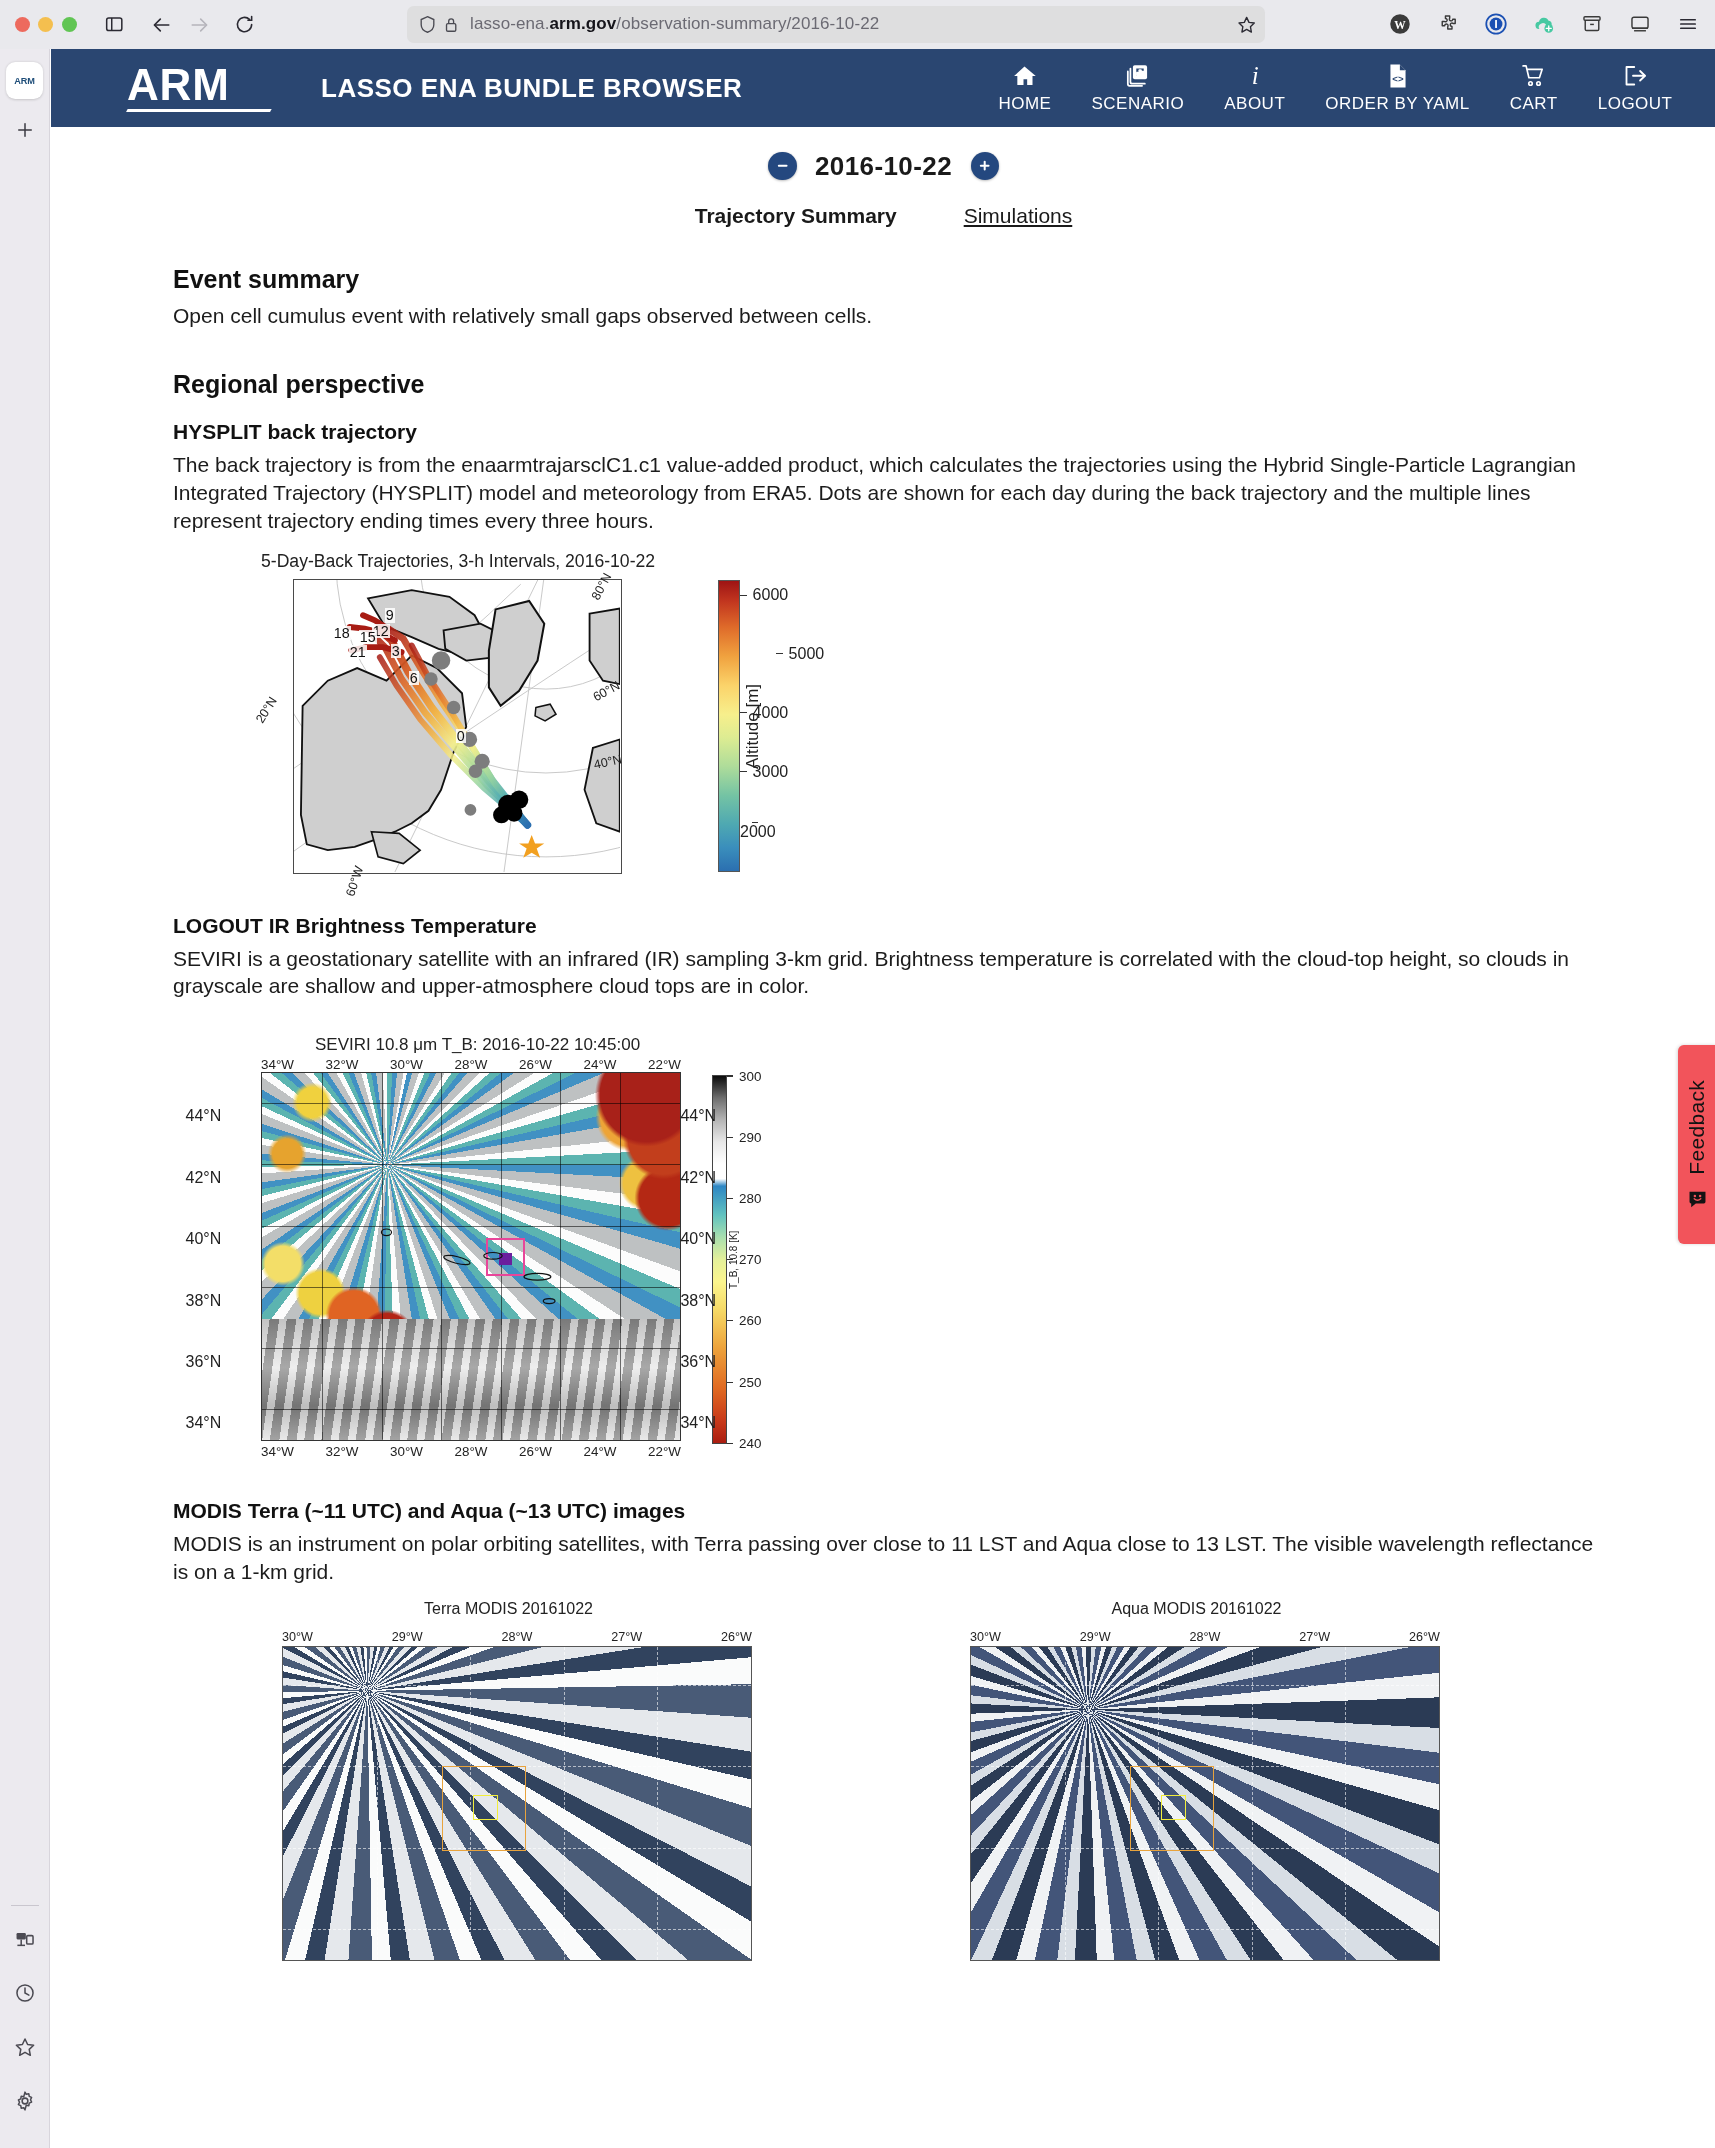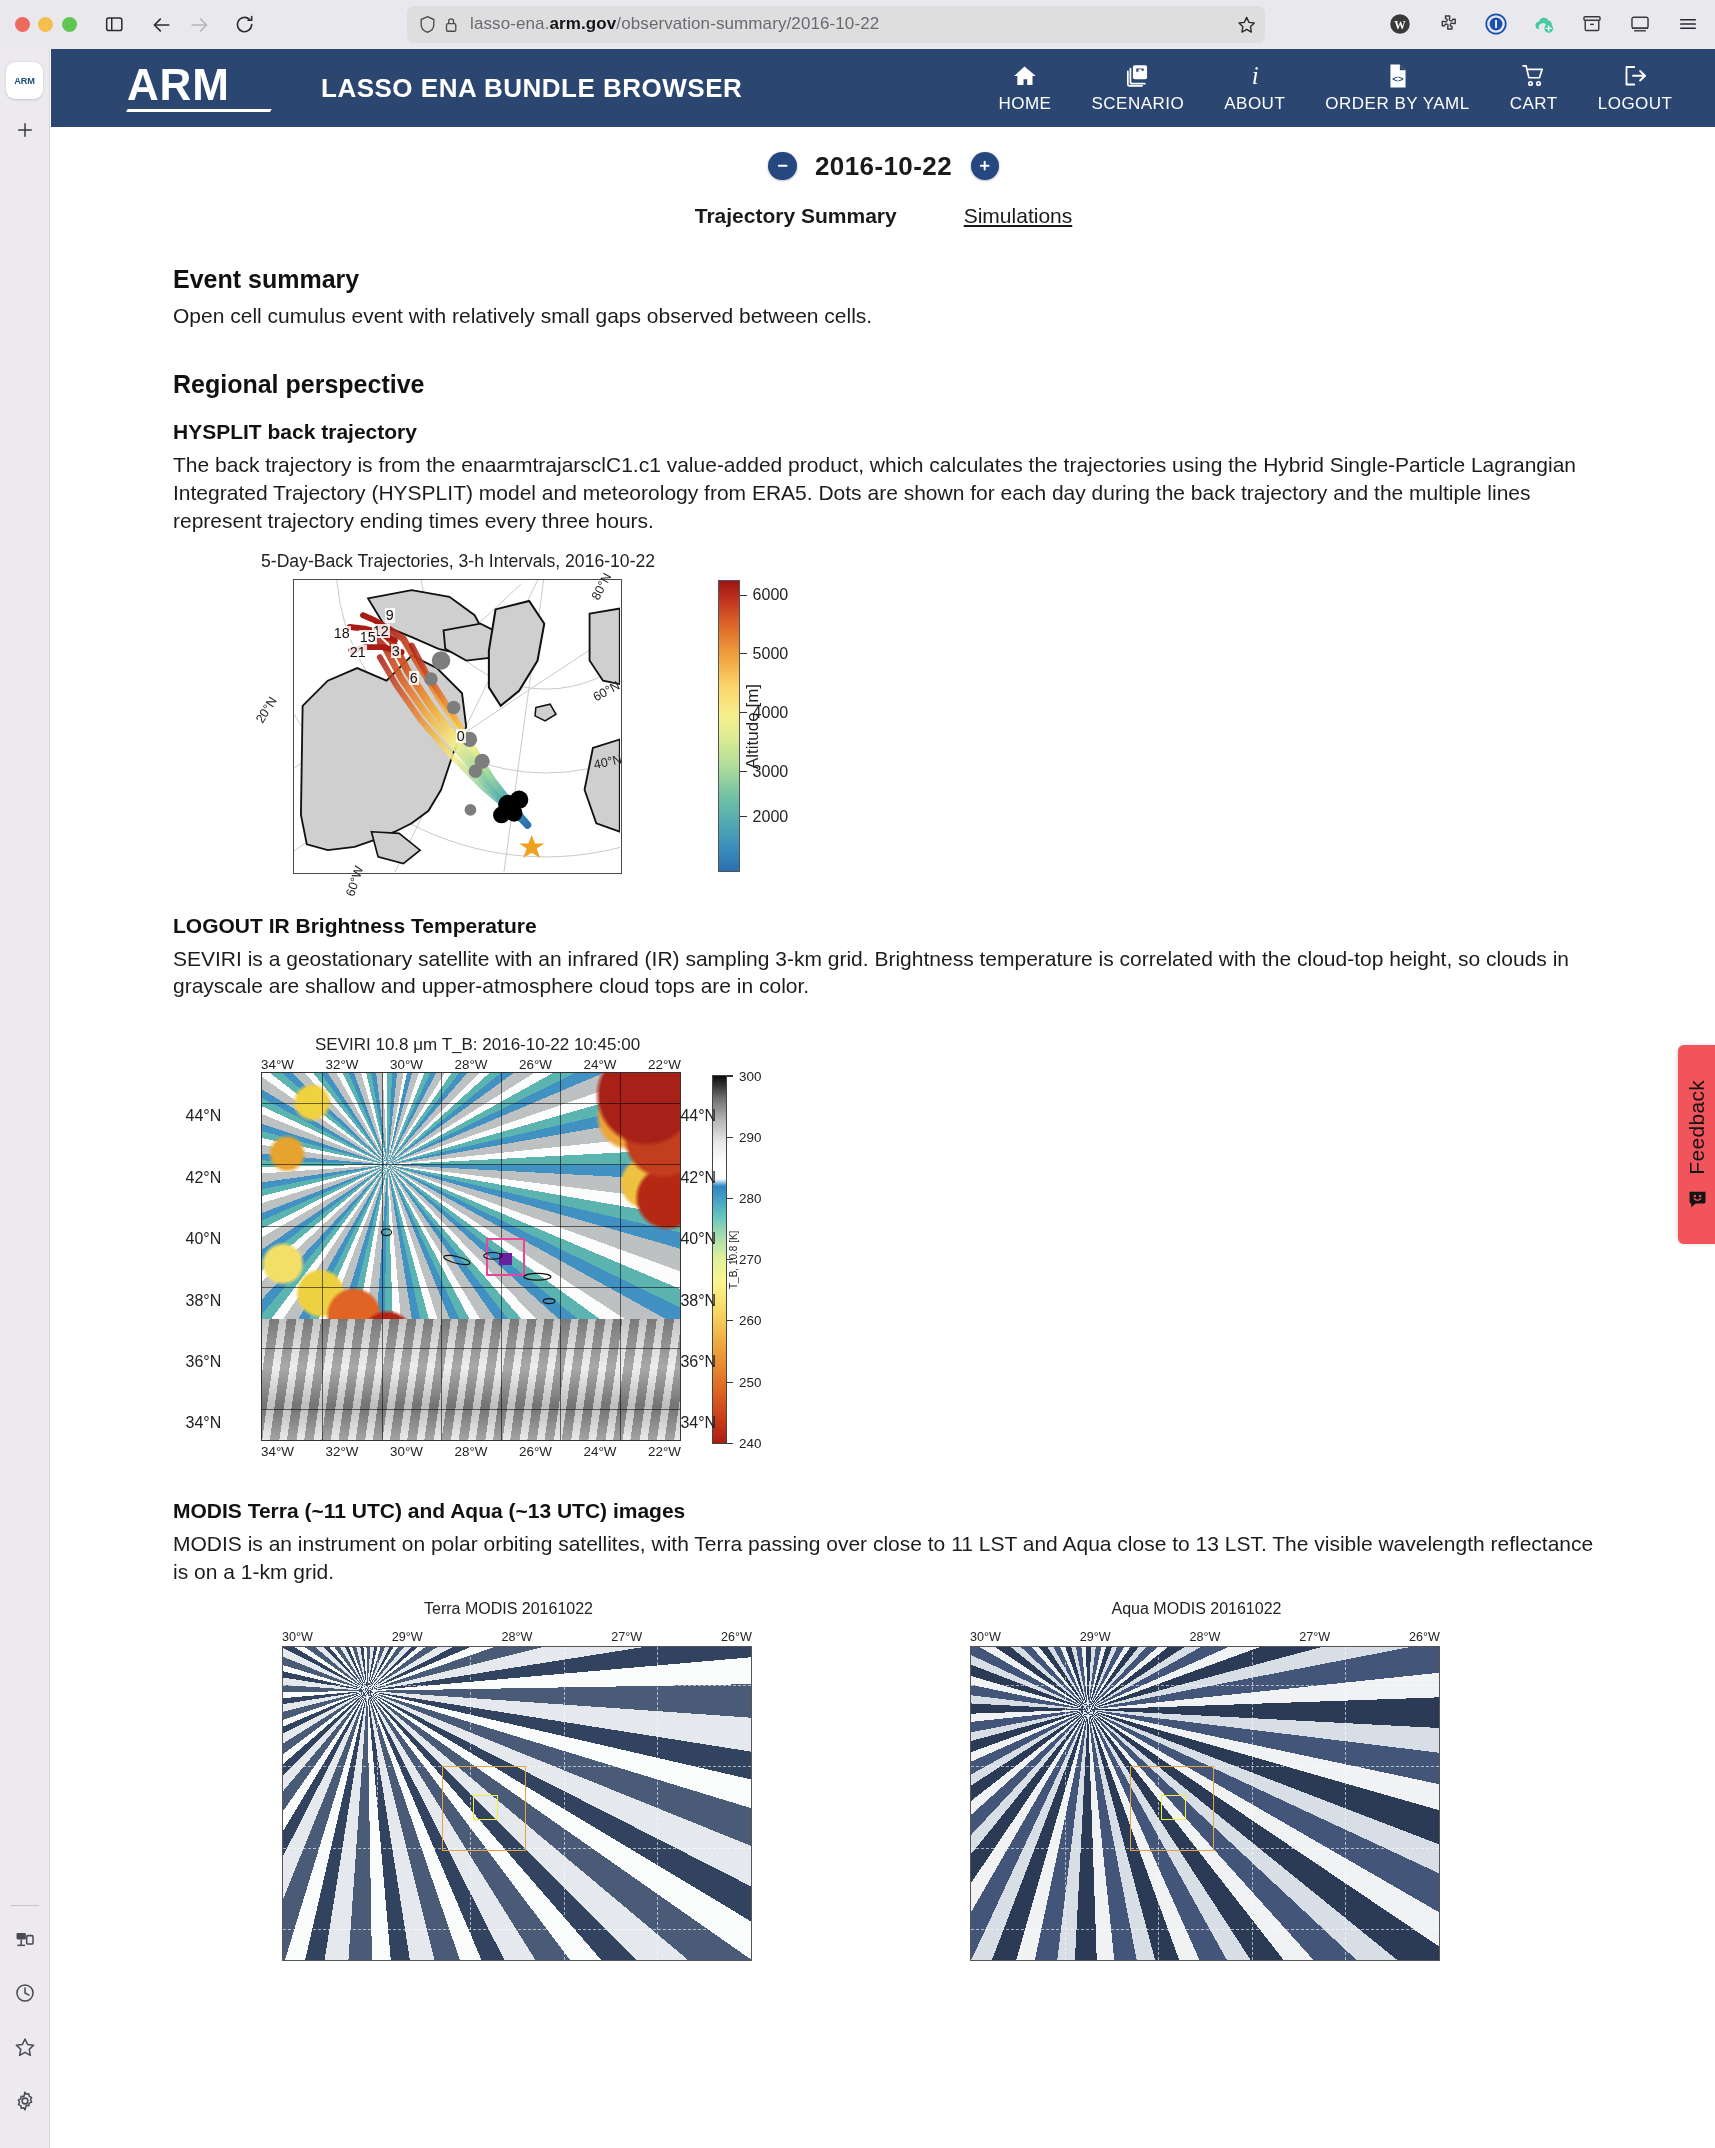--- a/index.html
+++ b/index.html
@@ -698,33 +698,33 @@
         </div>
       </div>
 
       <div id="hysplit-cbar-block">
         <div id="hysplit-cbar"></div>
         <div class="cbar-ticks">
           <div class="cbar-tick" style="top:6.7px;">
               <span class="dash"></span>
               <span>6000</span>
             </div>
-          <div class="cbar-tick" style="top:65px;">
+          <div class="cbar-tick" style="top:65px;padding-left:36px;">
               <span class="dash"></span>
               <span>5000</span>
             </div>
           <div class="cbar-tick" style="top:124px;">
               <span class="dash"></span>
               <span>4000</span>
             </div>
           <div class="cbar-tick" style="top:183px;">
               <span class="dash"></span>
               <span>3000</span>
             </div>
-          <div class="cbar-tick" style="top:228px;">
+          <div class="cbar-tick" style="top:242px;flex-direction:column;">
               <span class="dash"></span>
               <span>2000</span>
             </div>
         </div>
         <div id="hysplit-cbar-axislabel">Altitude [m]</div>
       </div>
     </div>
 
     <div class="gap-lg"></div>
 

